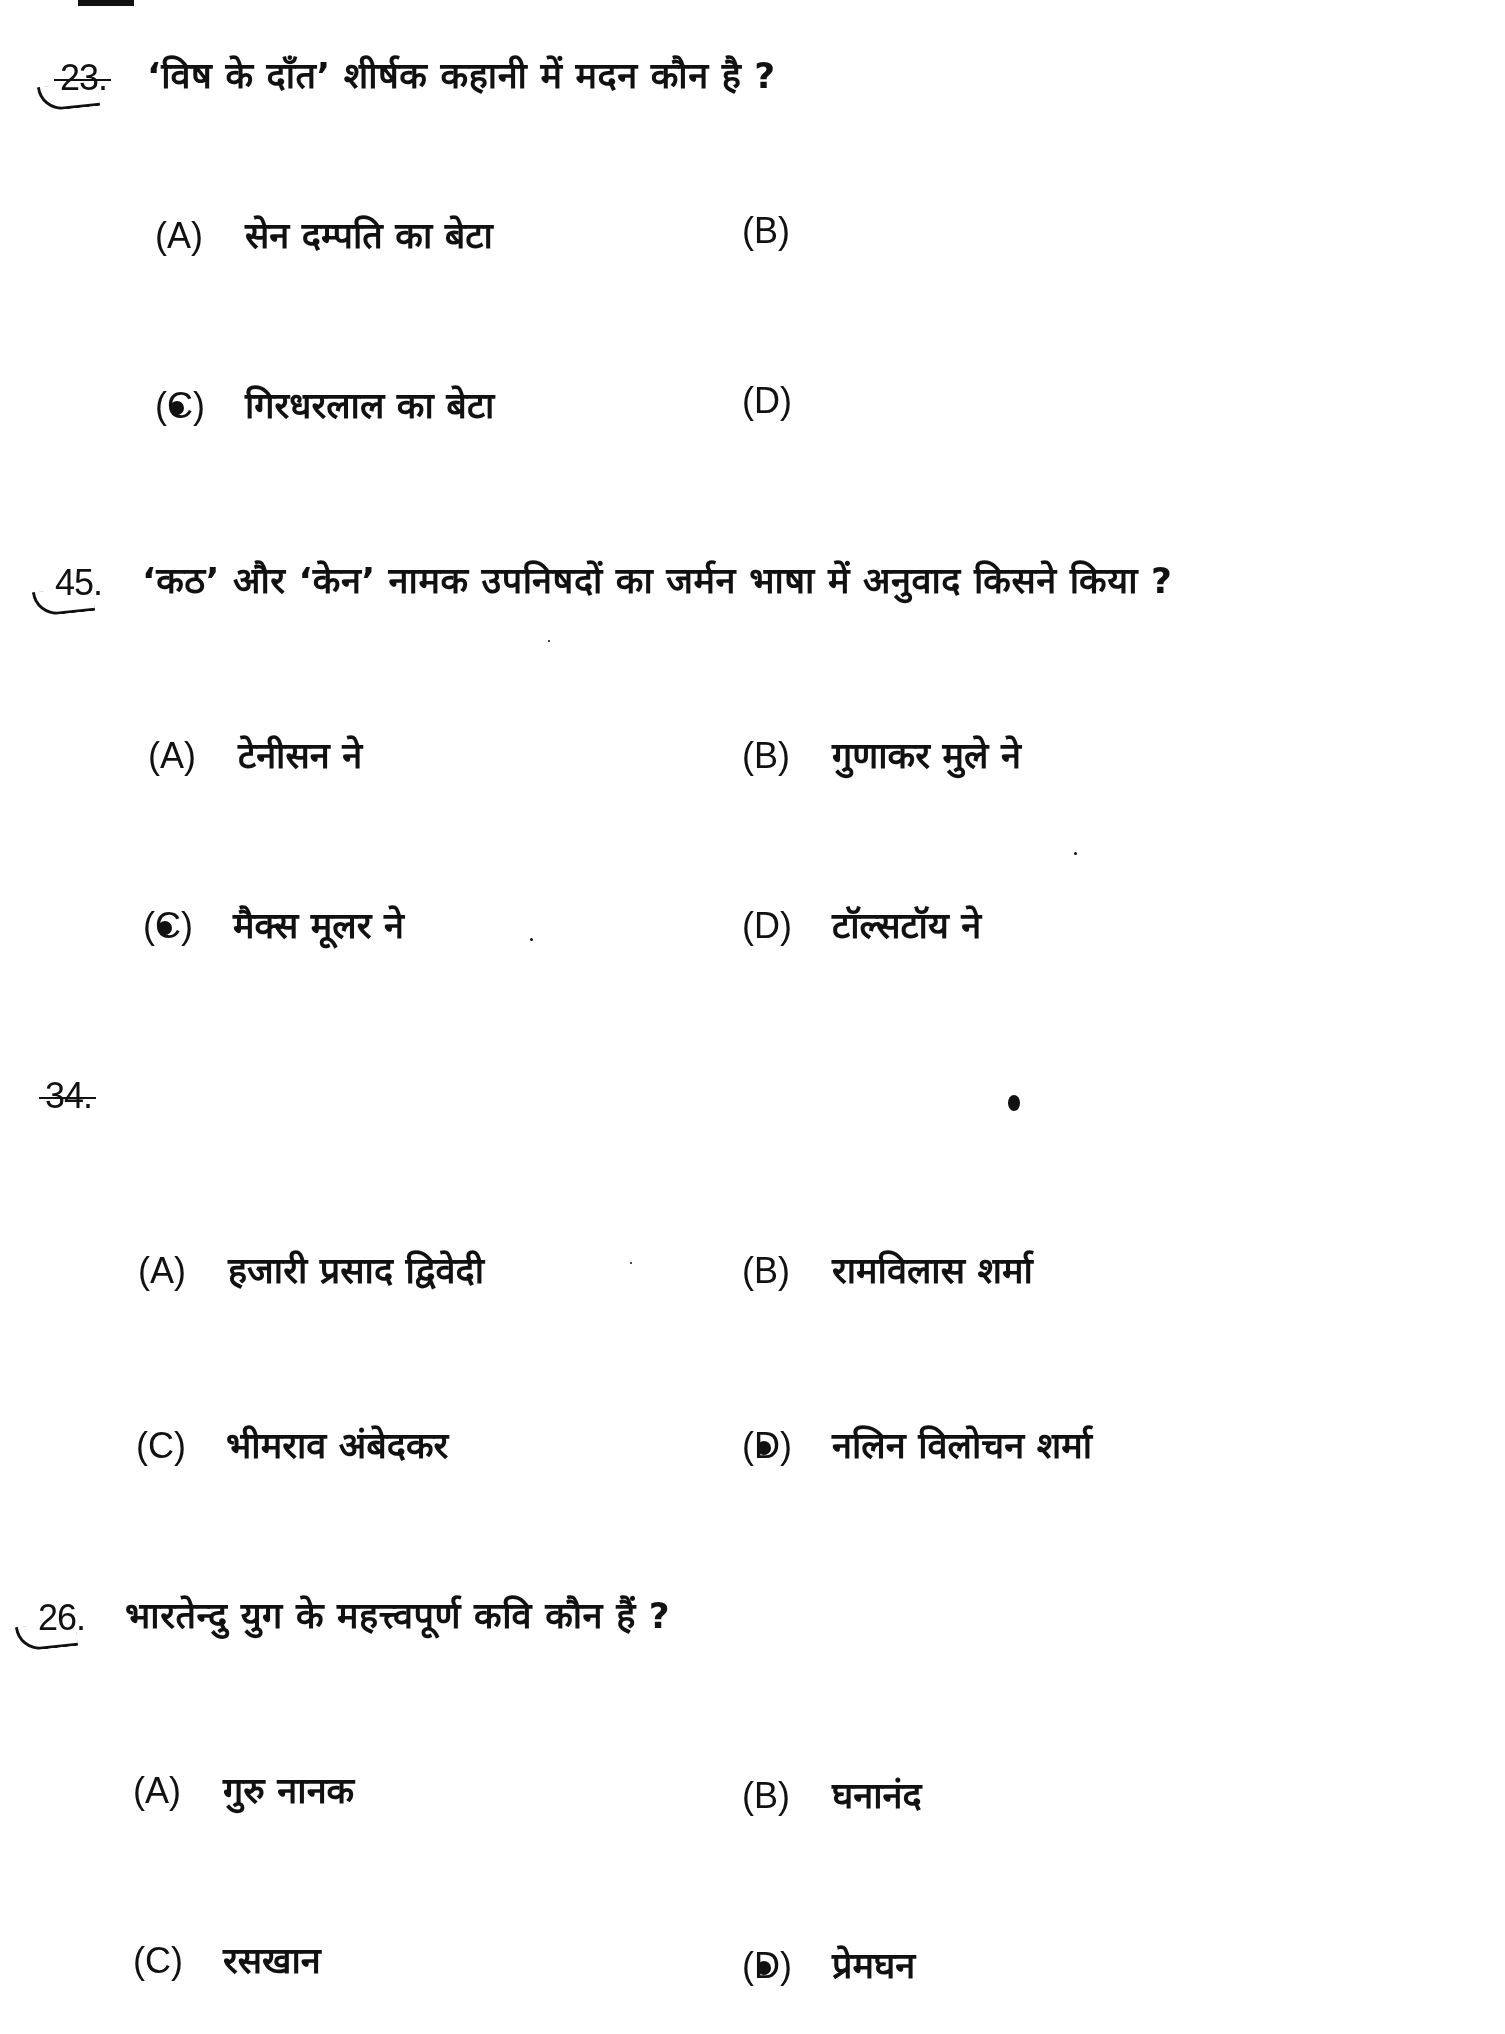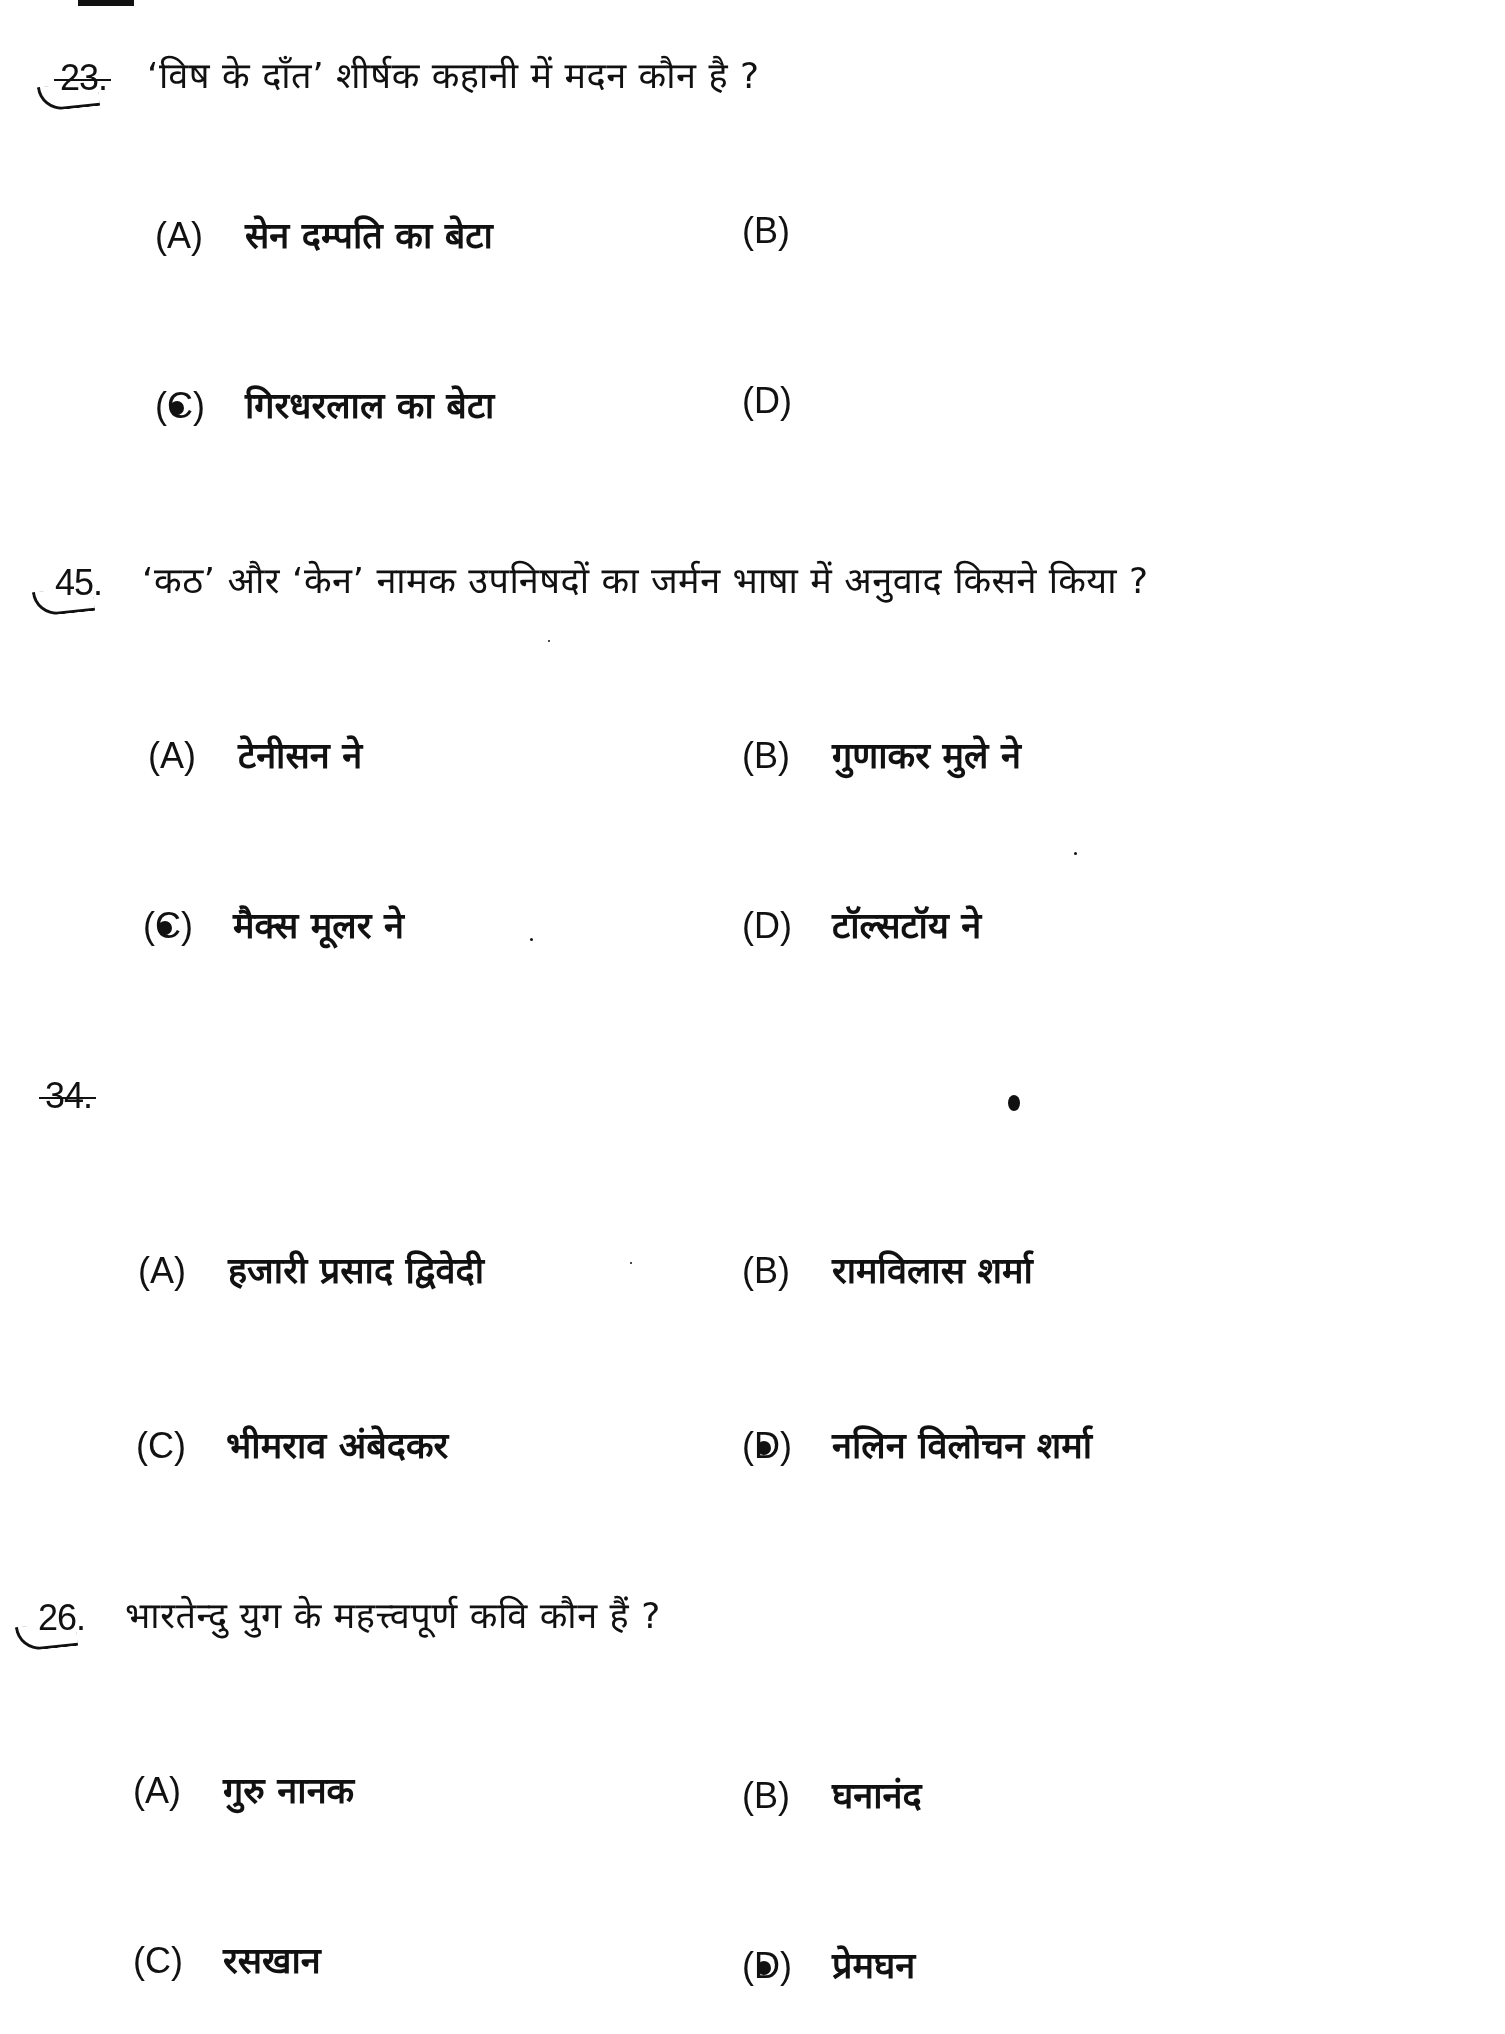--- a/index.html
+++ b/index.html
@@ -57,21 +57,21 @@
     .q-num.strike::after {
       content: "";
       position: absolute;
       left: -6px;
       right: -4px;
       top: 52%;
       border-top: 2px solid #111;
     }
     .q-text {
       font-size: 36px;
-      font-weight: normal;
+      font-weight: bold;
       letter-spacing: 0.5px;
     }
     .option {
       position: absolute;
       display: flex;
       align-items: baseline;
       white-space: nowrap;
     }
     .opt-label {
       font-family: "Liberation Sans", sans-serif;

